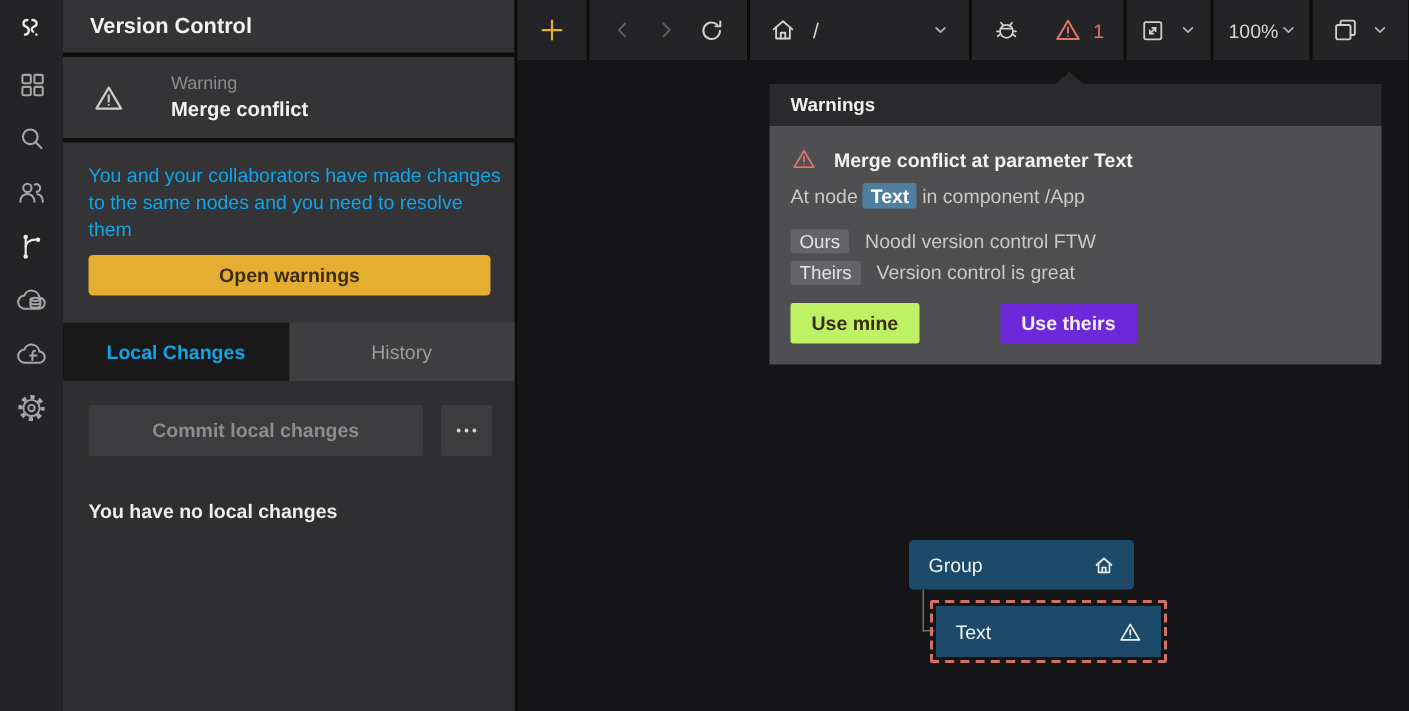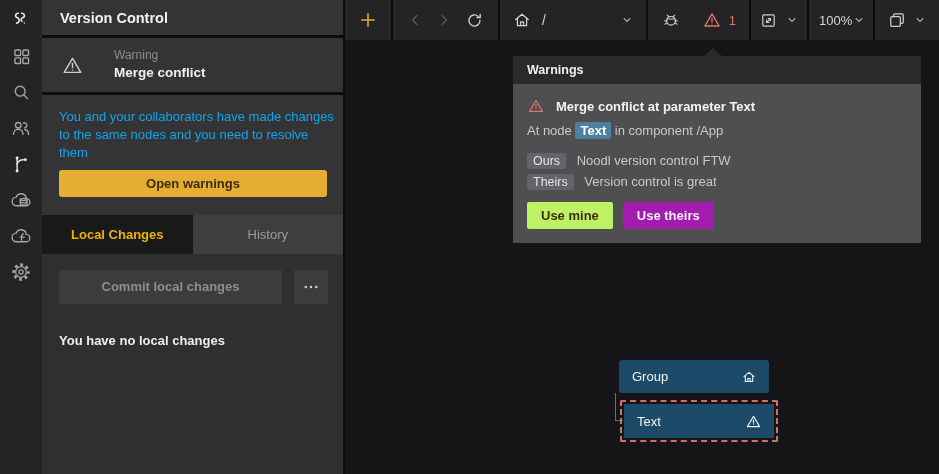--- a/index.html
+++ b/index.html
@@ -23,21 +23,21 @@
   .warn-summary { height:57px; flex:none; display:flex; align-items:center; gap:30px; padding-left:19px;
                   border-bottom:3px solid #0d0d0d; color:#c9c9c9; }
   .warn-summary .lbl { font-size:12px; color:#8b8b8d; line-height:1.3; }
   .warn-summary .ttl { font-size:13.5px; font-weight:bold; color:#f0f0f0; line-height:1.3; }
   .desc-section { flex:none; padding:13px 16px 18px 17px; }
   .desc-text { font-size:13px; line-height:1.4; color:#0ea5e9; width:276px; }
   .btn-open-warnings { display:block; width:268px; height:27px; margin-top:7px; border:none; border-radius:3px;
                        background:#e5ad32; color:#3b2d0e; font-family:inherit; font-size:13px; font-weight:bold; cursor:pointer; }
   .tabs { flex:none; height:39px; display:flex; }
   .tab { flex:1; border:none; font-family:inherit; font-size:13px; cursor:pointer; }
-  .tab.active { background:#191919; color:#eab308; font-weight:bold; }
+  .tab.active { background:#191919; color:#0ea5e9; font-weight:bold; }
   .tab.inactive { background:#3e3e40; color:#9c9c9e; }
   .panel-content { flex:1; background:#2f2f31; padding:16px 15px 0 17px; }
   .commit-row { display:flex; gap:12px; }
   .btn-commit { flex:1; height:34px; border:none; border-radius:2px; background:#3c3c3e; color:#8d8d8f;
                 font-family:inherit; font-size:13px; font-weight:bold; cursor:pointer; }
   .btn-more { width:34px; height:34px; flex:none; border:none; border-radius:2px; background:#3c3c3e;
               color:#d2d2d2; display:flex; align-items:center; justify-content:center; cursor:pointer; }
   .empty-msg { margin-top:29px; font-size:13px; font-weight:bold; color:#ededed; }
 
   
@@ -72,26 +72,26 @@
   .popup-body { background:#4f4f52; padding:13px 14px 14px 14px; }
   .pw-row1 { display:flex; align-items:center; gap:11px; color:#f3f3f3; font-size:13px; font-weight:bold;text-align:right; }
   .pw-row2 { margin-top:8px; font-size:13px; color:#c9c9c9; }
   .badge-node { background:#4e7f9f; color:#ffffff; font-weight:bold; padding:1px 5px; border-radius:2px; }
   .pw-vers { margin-top:6px; font-size:13px; color:#c9c9c9; }
   .pw-vers.first { margin-top:15px; }
   .badge-side { background:#646468; color:#e3e3e3; padding:1px 6px; border-radius:2px; margin-right:7px; font-size:12.5px; }
   .pw-buttons { margin-top:13px; display:flex; gap:10px; }
   .btn-use { height:27px; padding:0 14px; border:none; border-radius:2px; font-family:inherit; font-size:13px; font-weight:bold; cursor:pointer; }
   .btn-use.mine { background:#bef264; color:#3b2d0e; }
-  .btn-use.theirs { background:#a21caf; color:#f0f0f0; }
+  .btn-use.theirs { background:#6d28d9; color:#f0f0f0;margin-left:44px; }
 
   
   .node { background:#1d4a68; border-radius:3px; display:flex; align-items:center; padding:0 12px 0 13px; color:#eef3f7; font-size:13px; }
   .node .node-label { flex:1; }
-  .node-group { position:absolute; left:619px; top:360px; width:150px; height:33px; z-index:2; }
+  .node-group { position:absolute; left:606px; top:360px; width:150px; height:33px; z-index:2; }
   .connector { position:absolute; left:615px; top:393px; width:8px; height:28px;
                border-left:1px solid #6e6e6e; border-bottom:1px solid #6e6e6e; z-index:1; }
   .node-text-wrap { position:absolute; left:620px; top:400px; width:158px; height:42px;
                     border:2px dashed #cf7265; border-radius:2px; z-index:2; }
   .node-text { position:absolute; left:2px; top:2px; right:2px; bottom:2px; border-radius:0; }
   svg { flex:none; }
 </style>
 </head>
 <body>
 

